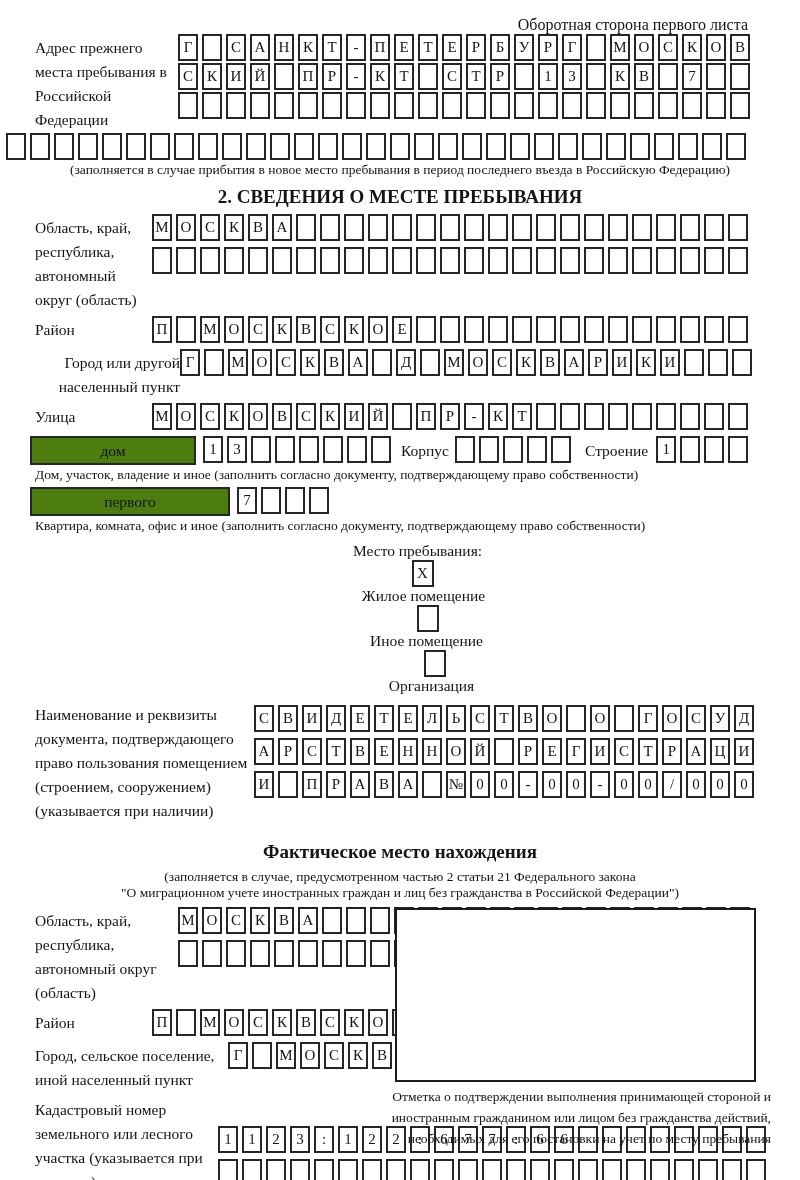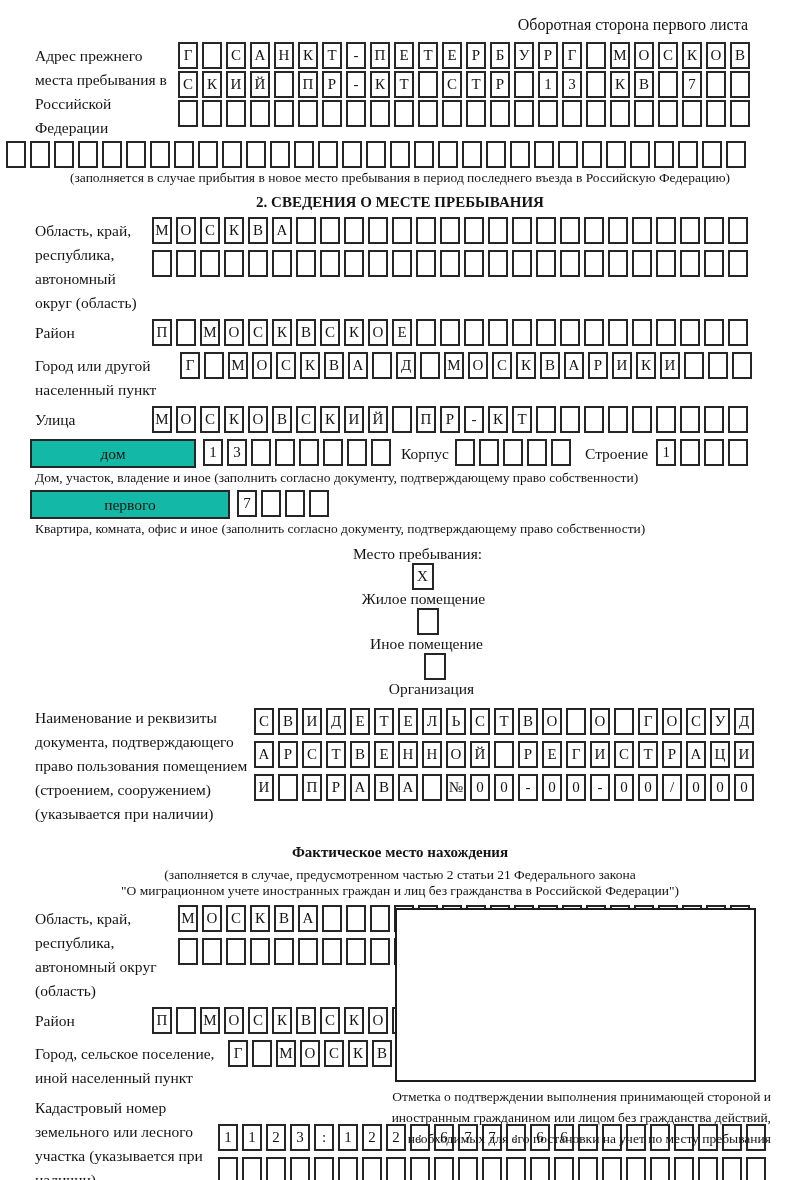--- a/index.html
+++ b/index.html
@@ -6,44 +6,44 @@
   .page{position:relative;width:800px;height:1180px;overflow:hidden;
         font-family:"Liberation Serif","DejaVu Serif",serif;color:#141414;}
   .top-note{margin:16px 52px 0 0;text-align:right;font-size:16px;}
   
   .cellrow{display:flex;margin-bottom:2px;}
   .cell{box-sizing:border-box;flex:none;width:20px;height:27px;margin-right:4px;
         border:2px solid #262626;text-align:center;font-size:15px;line-height:22px;background:#fff;}
   
   .frow{display:flex;align-items:flex-start;margin-left:35px;}
   .flabel{flex:none;font-size:15.5px;line-height:1.55;padding-top:2px;}
-  .lw143{width:143px;} .lw117{width:117px;} .lw145{width:145px;}
+  .lw143{width:143px;} .lw117{width:117px;} .lw145{width:145px;text-align:right;}
   .lw219{width:219px;} .lw193{width:193px;} .lw183{width:183px;}
   .caption{font-size:13.5px;text-align:center;margin:2px 20px 0 20px;}
-  .sec-title{font-size:15px;font-weight:bold;text-align:center;margin:8px 0 6px 0;}
+  .sec-title{font-size:19px;font-weight:bold;text-align:center;margin:8px 0 6px 0;}
   .fullrow{margin-left:6px;margin-top:1px;}
   
   .houserow{display:flex;align-items:flex-start;margin-left:30px;margin-top:4px;}
   .labelbox{box-sizing:border-box;border:2px solid #262626;height:29px;line-height:25px;
-            text-align:center;font-size:15.5px;flex:none;background:#14b8a6;}
+            text-align:center;font-size:15.5px;flex:none;background:#4d7c0f;}
   .lb-dom{width:166px;margin-right:7px;} .lb-kv{width:200px;margin-right:7px;}
   .inline-lab{font-size:15.5px;line-height:29px;flex:none;}
   
   .checkrow{display:flex;align-items:center;margin:8px 0 0 35px;font-size:15.5px;flex-direction:column;}
   .checkbox{box-sizing:border-box;flex:none;width:22px;height:27px;border:2px solid #262626;
             text-align:center;font-size:15px;line-height:22px;background:#fff;}
   .choose-note{font-size:13.5px;text-align:center;width:330px;margin:2px 0 0 170px;}
   
   .fact-sub{font-size:13.5px;text-align:center;margin:0 30px;}
   
   .stamp{box-sizing:border-box;position:absolute;left:395px;top:908px;width:361px;height:174px;
          border:2px solid #1c1c1c;background:#fff;}
   .stamp-cap{position:absolute;left:385px;top:1087px;width:386px;
              font-size:13.5px;text-align:right;line-height:1.55;}
-  .mt4{margin-top:4px;} .mt6{margin-top:6px;} .mt8{margin-top:8px;}
+  .mt4{margin-top:4px;} .mt6{margin-top:6px;} .mt8{}
 </style>
 </head>
 <body>
 
 <div class="page">
 
   <div class="top-note">Оборотная сторона первого листа</div>
 
   <div class="frow mt8">
     <div class="flabel lw143">Адрес прежнего места пребывания в Российской Федерации</div>

